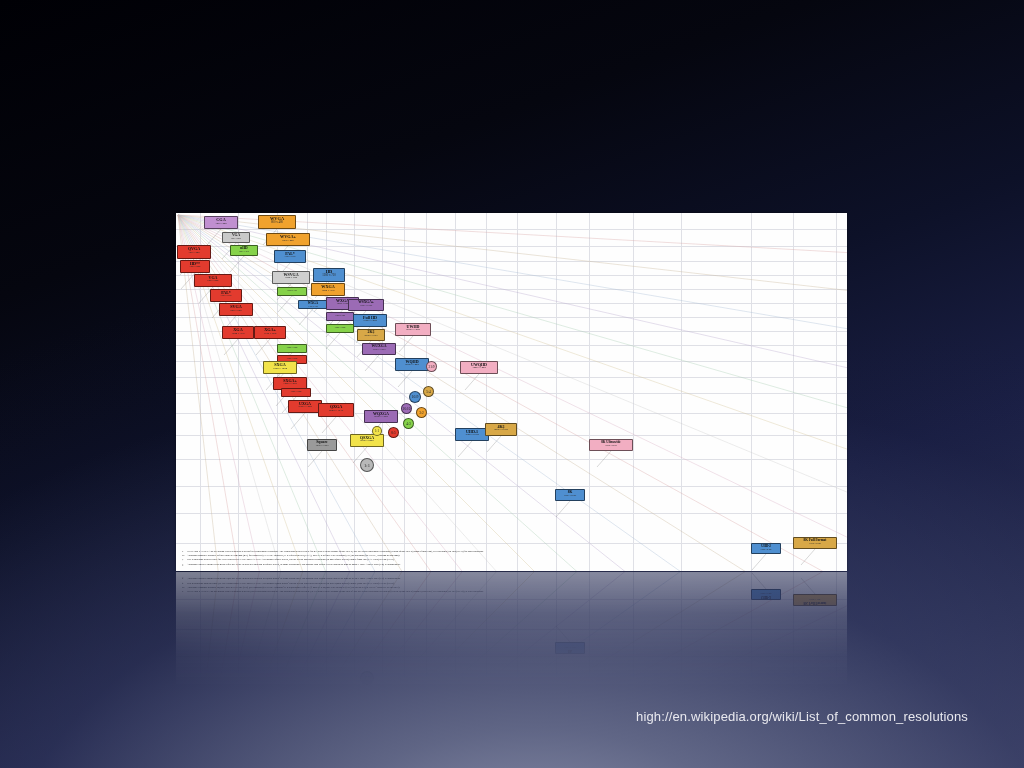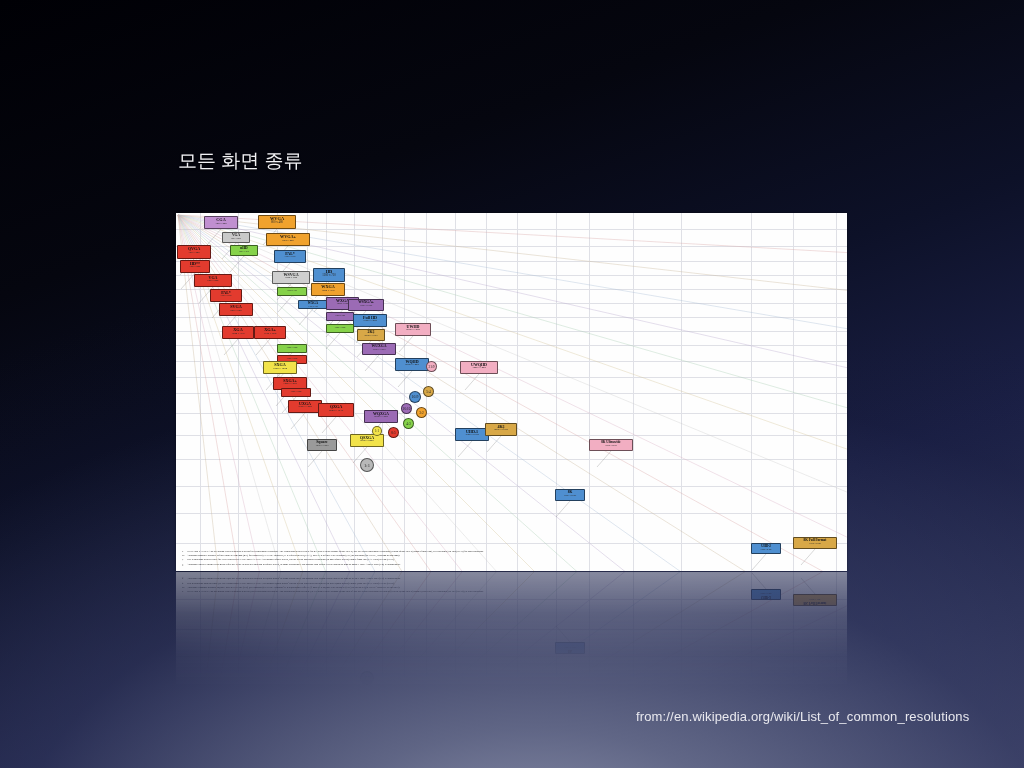--- a/index.html
+++ b/index.html
@@ -78,21 +78,20 @@
   }
   .footnotes div{margin-bottom:0.6px;}
   .fn-mark{display:inline-block;width:5px;}
 </style>
 </head>
 <body>
 
 <div id="slide">
 
 
-  <div class="subtitle">모든 화면 종류</div>
 
   <div id="chart-wrap">
     <div class="chart-surface">
       <div class="grid-layer">
           <div class="gridline v" style="left: 24px;"></div>
           <div class="gridline v" style="left: 62px;"></div>
           <div class="gridline v" style="left: 101px;"></div>
           <div class="gridline v" style="left: 131px;"></div>
           <div class="gridline v" style="left: 150px;"></div>
           <div class="gridline v" style="left: 178px;"></div>
@@ -537,15 +536,15 @@
         </div>
       <div class="footnotes">
           <div><span class="fn-mark">*</span><span>NTSC and PAL/SECAM are analog video standards with no fixed horizontal resolution. The resolutions depicted here for 4:3 aspect ratio assume square pixels, but the actual horizontal resolution (in non-square pixels) ranges from 320 (VHS/Betamax) to 720 (DVD) for both standards.</span></div>
           <div><span class="fn-mark">**</span><span>Although computer industry defines 480i as 704x480 (4:3) for countries (ex NTSC countries, it is equivalent to QVGA), MPEG-2 defines it as 352x240 (CIF) or 960x240 (for NTSC, 352x240 or 960x240).</span></div>
           <div><span class="fn-mark">†</span><span>The resolutions depicted here for 16:9 widescreen NTSC and PAL/SECAM assume square pixels, but the actual horizontal resolution (in non-square pixels) ranges from 320 (PAL-plus) to 720 (DVD).</span></div>
           <div><span class="fn-mark">‡</span><span>Although Digital Cinema System specifies 2K at the depicted resolution in square pixels, in some situations it can assume non-square pixels and go as high as 2048 x 1556. Aspect ratio (1:9) is approximate.</span></div>
         </div>
     </div>
     </div>
 
-  <div class="source-url">from://en.wikipedia.org/wiki/List_of_common_resolutions</div>
+  <div class="source-url">high://en.wikipedia.org/wiki/List_of_common_resolutions</div>
 
 </div>
 
 </body></html>

